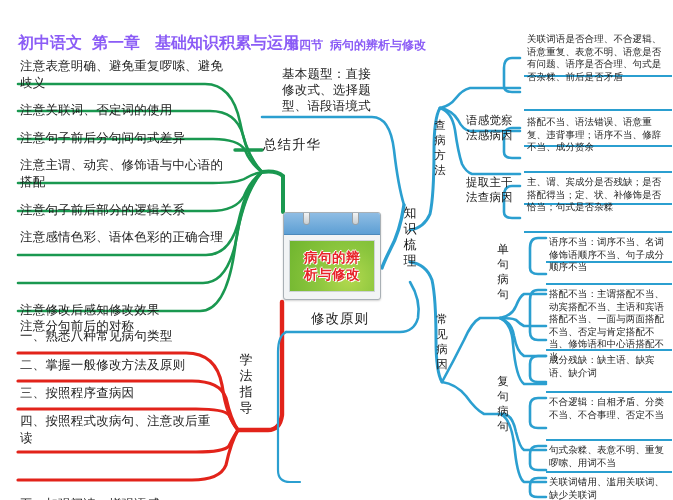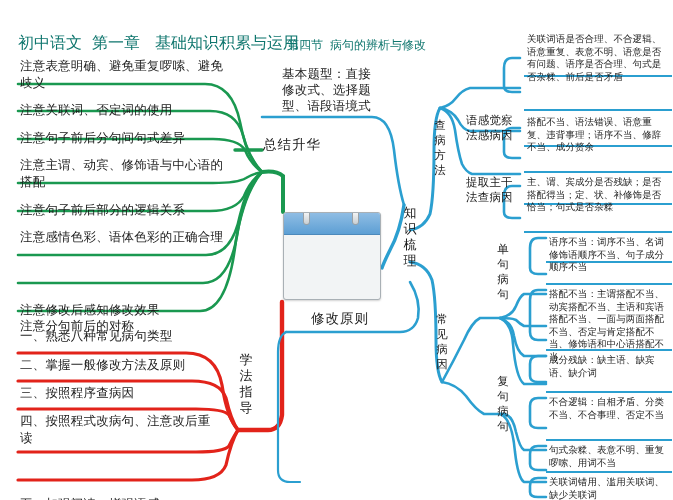--- a/index.html
+++ b/index.html
@@ -6,21 +6,21 @@
   html, body {
     width: 673px; height: 500px;
     background: #ffffff;
     font-family: "Liberation Sans", "DejaVu Sans", sans-serif;
     overflow: hidden;
   }
   #root { position: relative; width: 673px; height: 500px; }
 
   svg.wires { position: absolute; left: 0; top: 0; width: 673px; height: 500px; pointer-events: none; }
 
-  .hdr { position: absolute; white-space: nowrap; font-weight: normal; color: #0f766e; }
+  .hdr { position: absolute; white-space: nowrap; font-weight: bold; color: #8b5cf6; }
   #hdr-course { left: 18px;  top: 33px; font-size: 16px; }
   #hdr-chap   { left: 92px;  top: 33px; font-size: 16px; }
   #hdr-unit   { left: 155px; top: 33px; font-size: 16px; }
   #hdr-sec    { left: 287px; top: 37px; font-size: 12px; }
   #hdr-sectitle{left: 330px; top: 37px; font-size: 12px; }
 
   
   .leaf {
     position: absolute;
     color: #1b1b1b;
@@ -218,20 +218,24 @@
     <span>导</span>
   </div>
 
   <div class="leaf" style="left:282px; top:66px; width:100px; line-height:16px;">基本题型：直接修改式、选择题型、语段语境式</div>
 
   <div id="note">
     <div id="note-bar">
       <div class="ring l"></div>
       <div class="ring r"></div>
     </div>
+    <div id="note-body">
+      <div class="t">病句的辨</div>
+      <div class="t">析与修改</div>
+    </div>
   </div>
 
 
   <div class="vlabel" style="left:402px; top:205px;">
     <span>知</span>
     <span>识</span>
     <span>梳</span>
     <span>理</span>
   </div>
 

